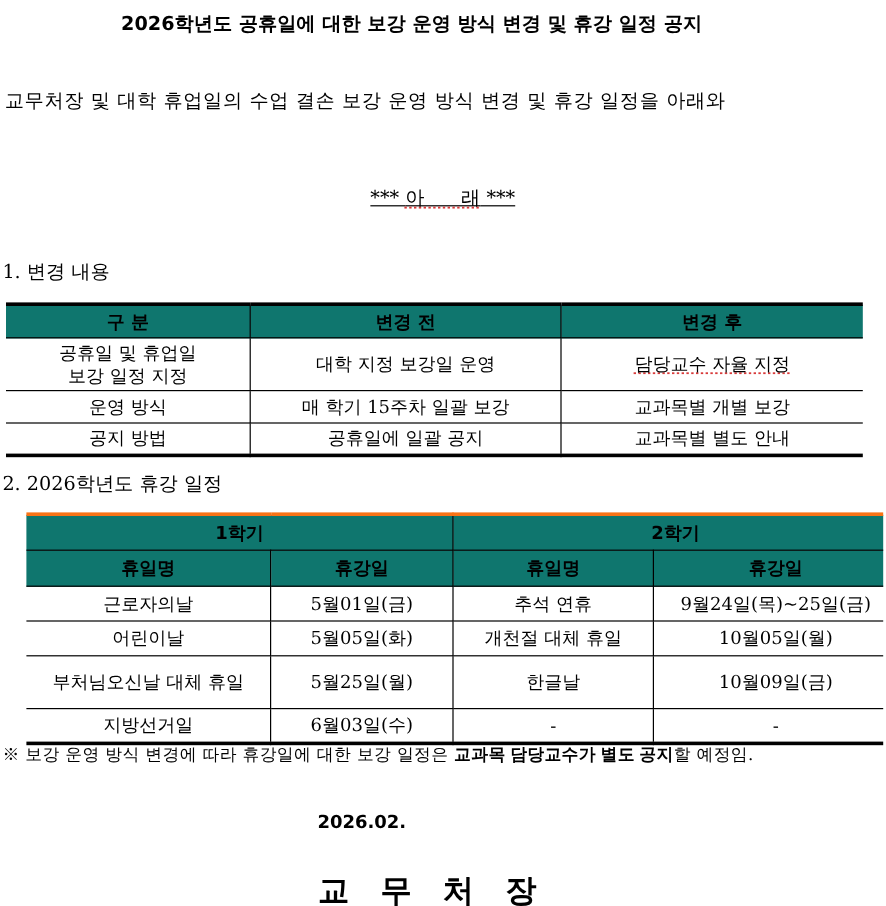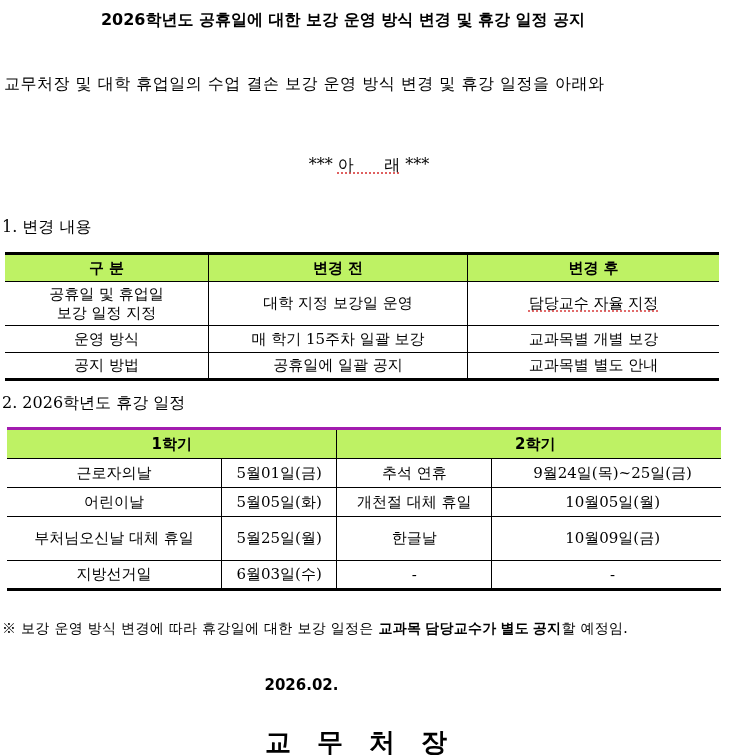--- a/index.html
+++ b/index.html
@@ -3,30 +3,30 @@
 <meta charset="utf-8">
 <style>
   html, body { margin:0; padding:0; background:#ffffff; }
   body { width:738px; height:755px; overflow:hidden; position:relative;
          font-family:"DejaVu Serif","Liberation Serif",serif; color:#000; }
   .title { position:absolute; top:10px; left:0; width:686px; text-align:center;
            font-family:"DejaVu Sans","Liberation Sans",sans-serif; font-weight:bold; font-size:16px; }
   .intro { position:absolute; top:68px; left:4px; width:730px; font-size:16px; line-height:32px; letter-spacing:0.5px; }
   .spell { text-decoration: underline dotted #3a6bd8; text-underline-offset:3px; }
   .spell-red { text-decoration: underline dotted #d83a3a; text-underline-offset:3px; }
-  .notice-word { position:absolute; top:155px; left:0; width:738px; text-align:center; font-size:16px; }
+  .notice-word { position:absolute; top:155px; left:0; width:738px; text-align:center; font-size:16px;text-decoration:underline; }
   .section { position:absolute; left:2px; font-size:16px; }
   table { position:absolute; border-collapse:collapse; font-size:15px; }
   td, th { border:1px solid #000; text-align:center; padding:0; }
-  th { background:#bef264; font-family:"DejaVu Sans","Liberation Sans",sans-serif; font-weight:bold; font-size:15px; }
+  th { background:#0f766e; font-family:"DejaVu Sans","Liberation Sans",sans-serif; font-weight:bold; font-size:15px; }
   .t1 { top:252px; left:5px; width:714px; border-top:3px solid #000; border-bottom:3px solid #000; }
   .t1 tr:first-child th { border-top:3px solid #000; }
   .t1 td:first-child, .t1 th:first-child { border-left:none; }
   .t1 td:last-child, .t1 th:last-child { border-right:none; }
-  .t2 { top:427px; left:7px; width:714px; border-top:3px solid #a21caf; border-bottom:3px solid #000; }
+  .t2 { top:427px; left:22px; width:714px; border-top:3px solid #f97316; border-bottom:3px solid #000; }
   .t2 td:first-child, .t2 th:first-child { border-left:none; }
   .t2 td:last-child, .t2 th:last-child { border-right:none;padding-left:12px; }
   .footnote { position:absolute; top:620px; left:2px; width:736px; font-size:14px; letter-spacing:0.3px; }
   .footnote b { font-family:Liberation Serif, serif; }
   .date { position:absolute; top:676px; left:0; width:603px; text-align:center;
           font-family:"DejaVu Sans","Liberation Sans",sans-serif; font-weight:bold; font-size:15px; }
   .signer { position:absolute; top:725px; left:0; width:738px; text-align:center; font-weight:bold; font-size:26px; letter-spacing:26px; }
 </style>
 </head>
 <body>
@@ -70,20 +70,26 @@
   </table>
 
 <div class="section" style="top:393px">2. 2026학년도 휴강 일정</div>
 
 <table class="t2">
   <tbody>
       <tr style="height:30px">
     <th colspan="2">1학기</th>
     <th colspan="2">2학기</th>
   </tr>
+  <tr style="height:30px">
+    <th style="width:203px">휴일명</th>
+    <th style="width:151px">휴강일</th>
+    <th style="width:166px">휴일명</th>
+    <th>휴강일</th>
+  </tr>
   <tr style="height:29px">
     <td>근로자의날</td>
     <td>5월01일(금)</td>
     <td>추석 연휴</td>
     <td>9월24일(목)~25일(금)</td>
   </tr>
   <tr style="height:29px">
     <td>어린이날</td>
     <td>5월05일(화)</td>
     <td>개천절 대체 휴일</td>

